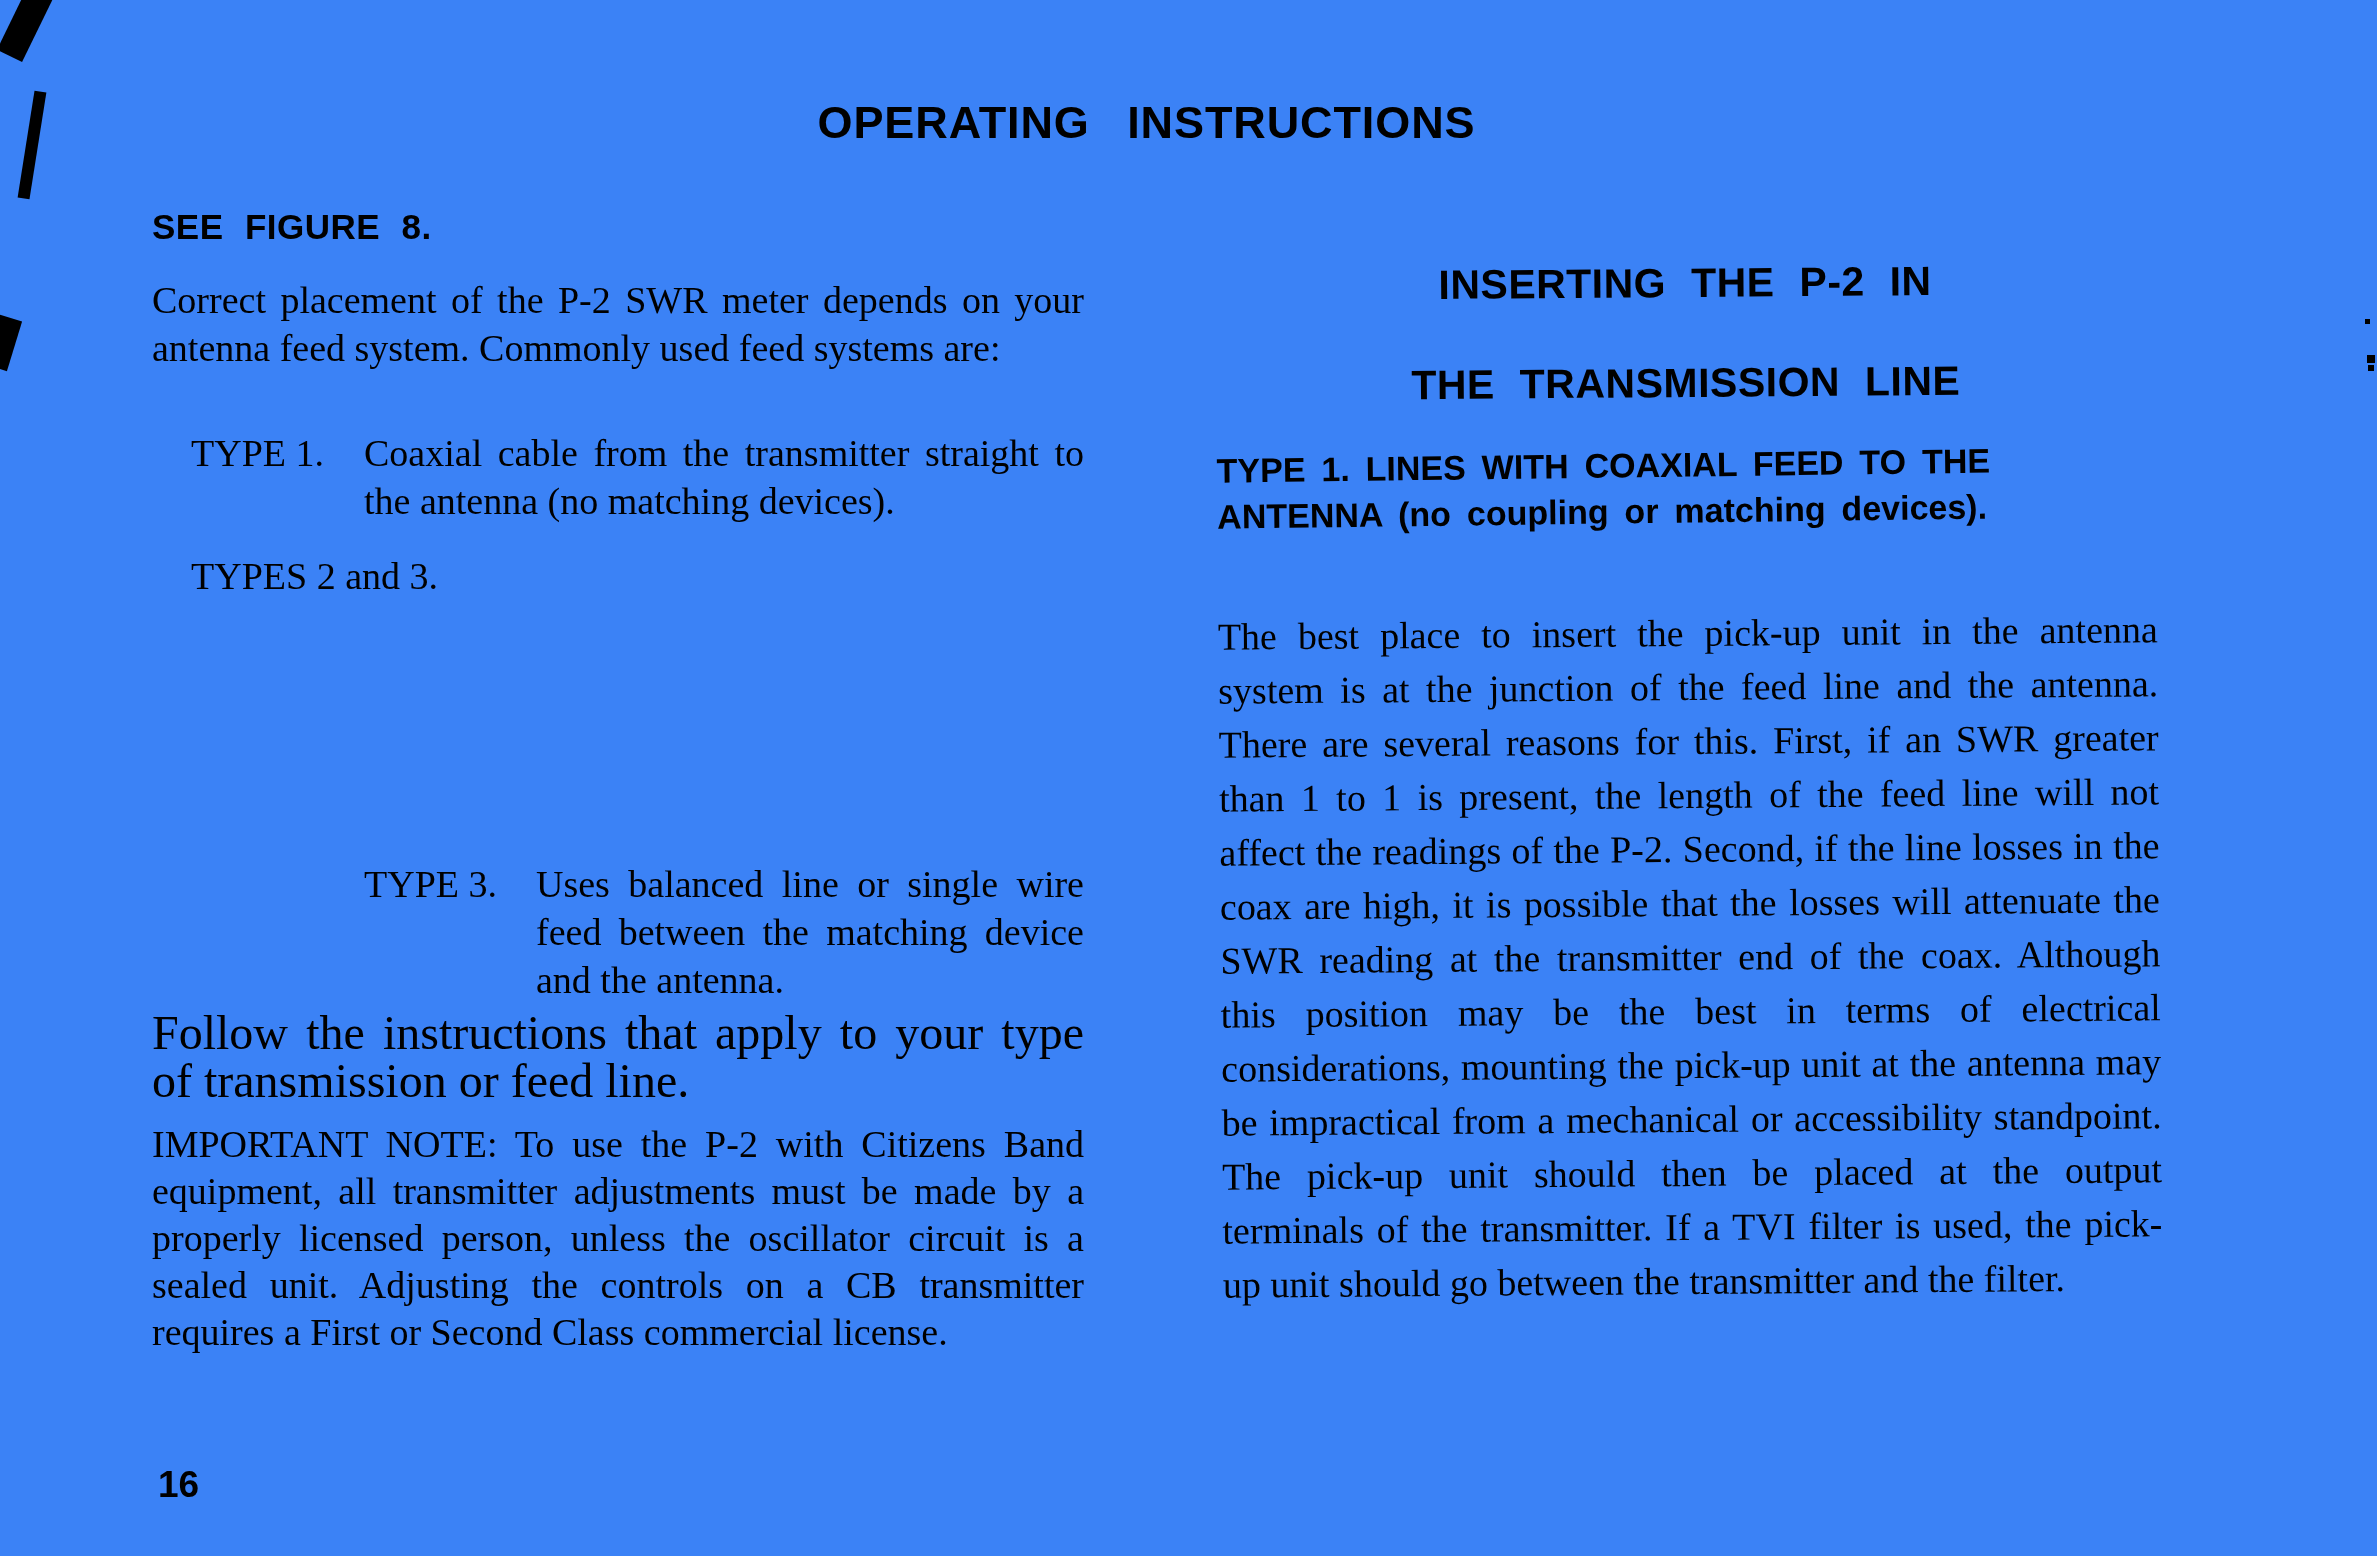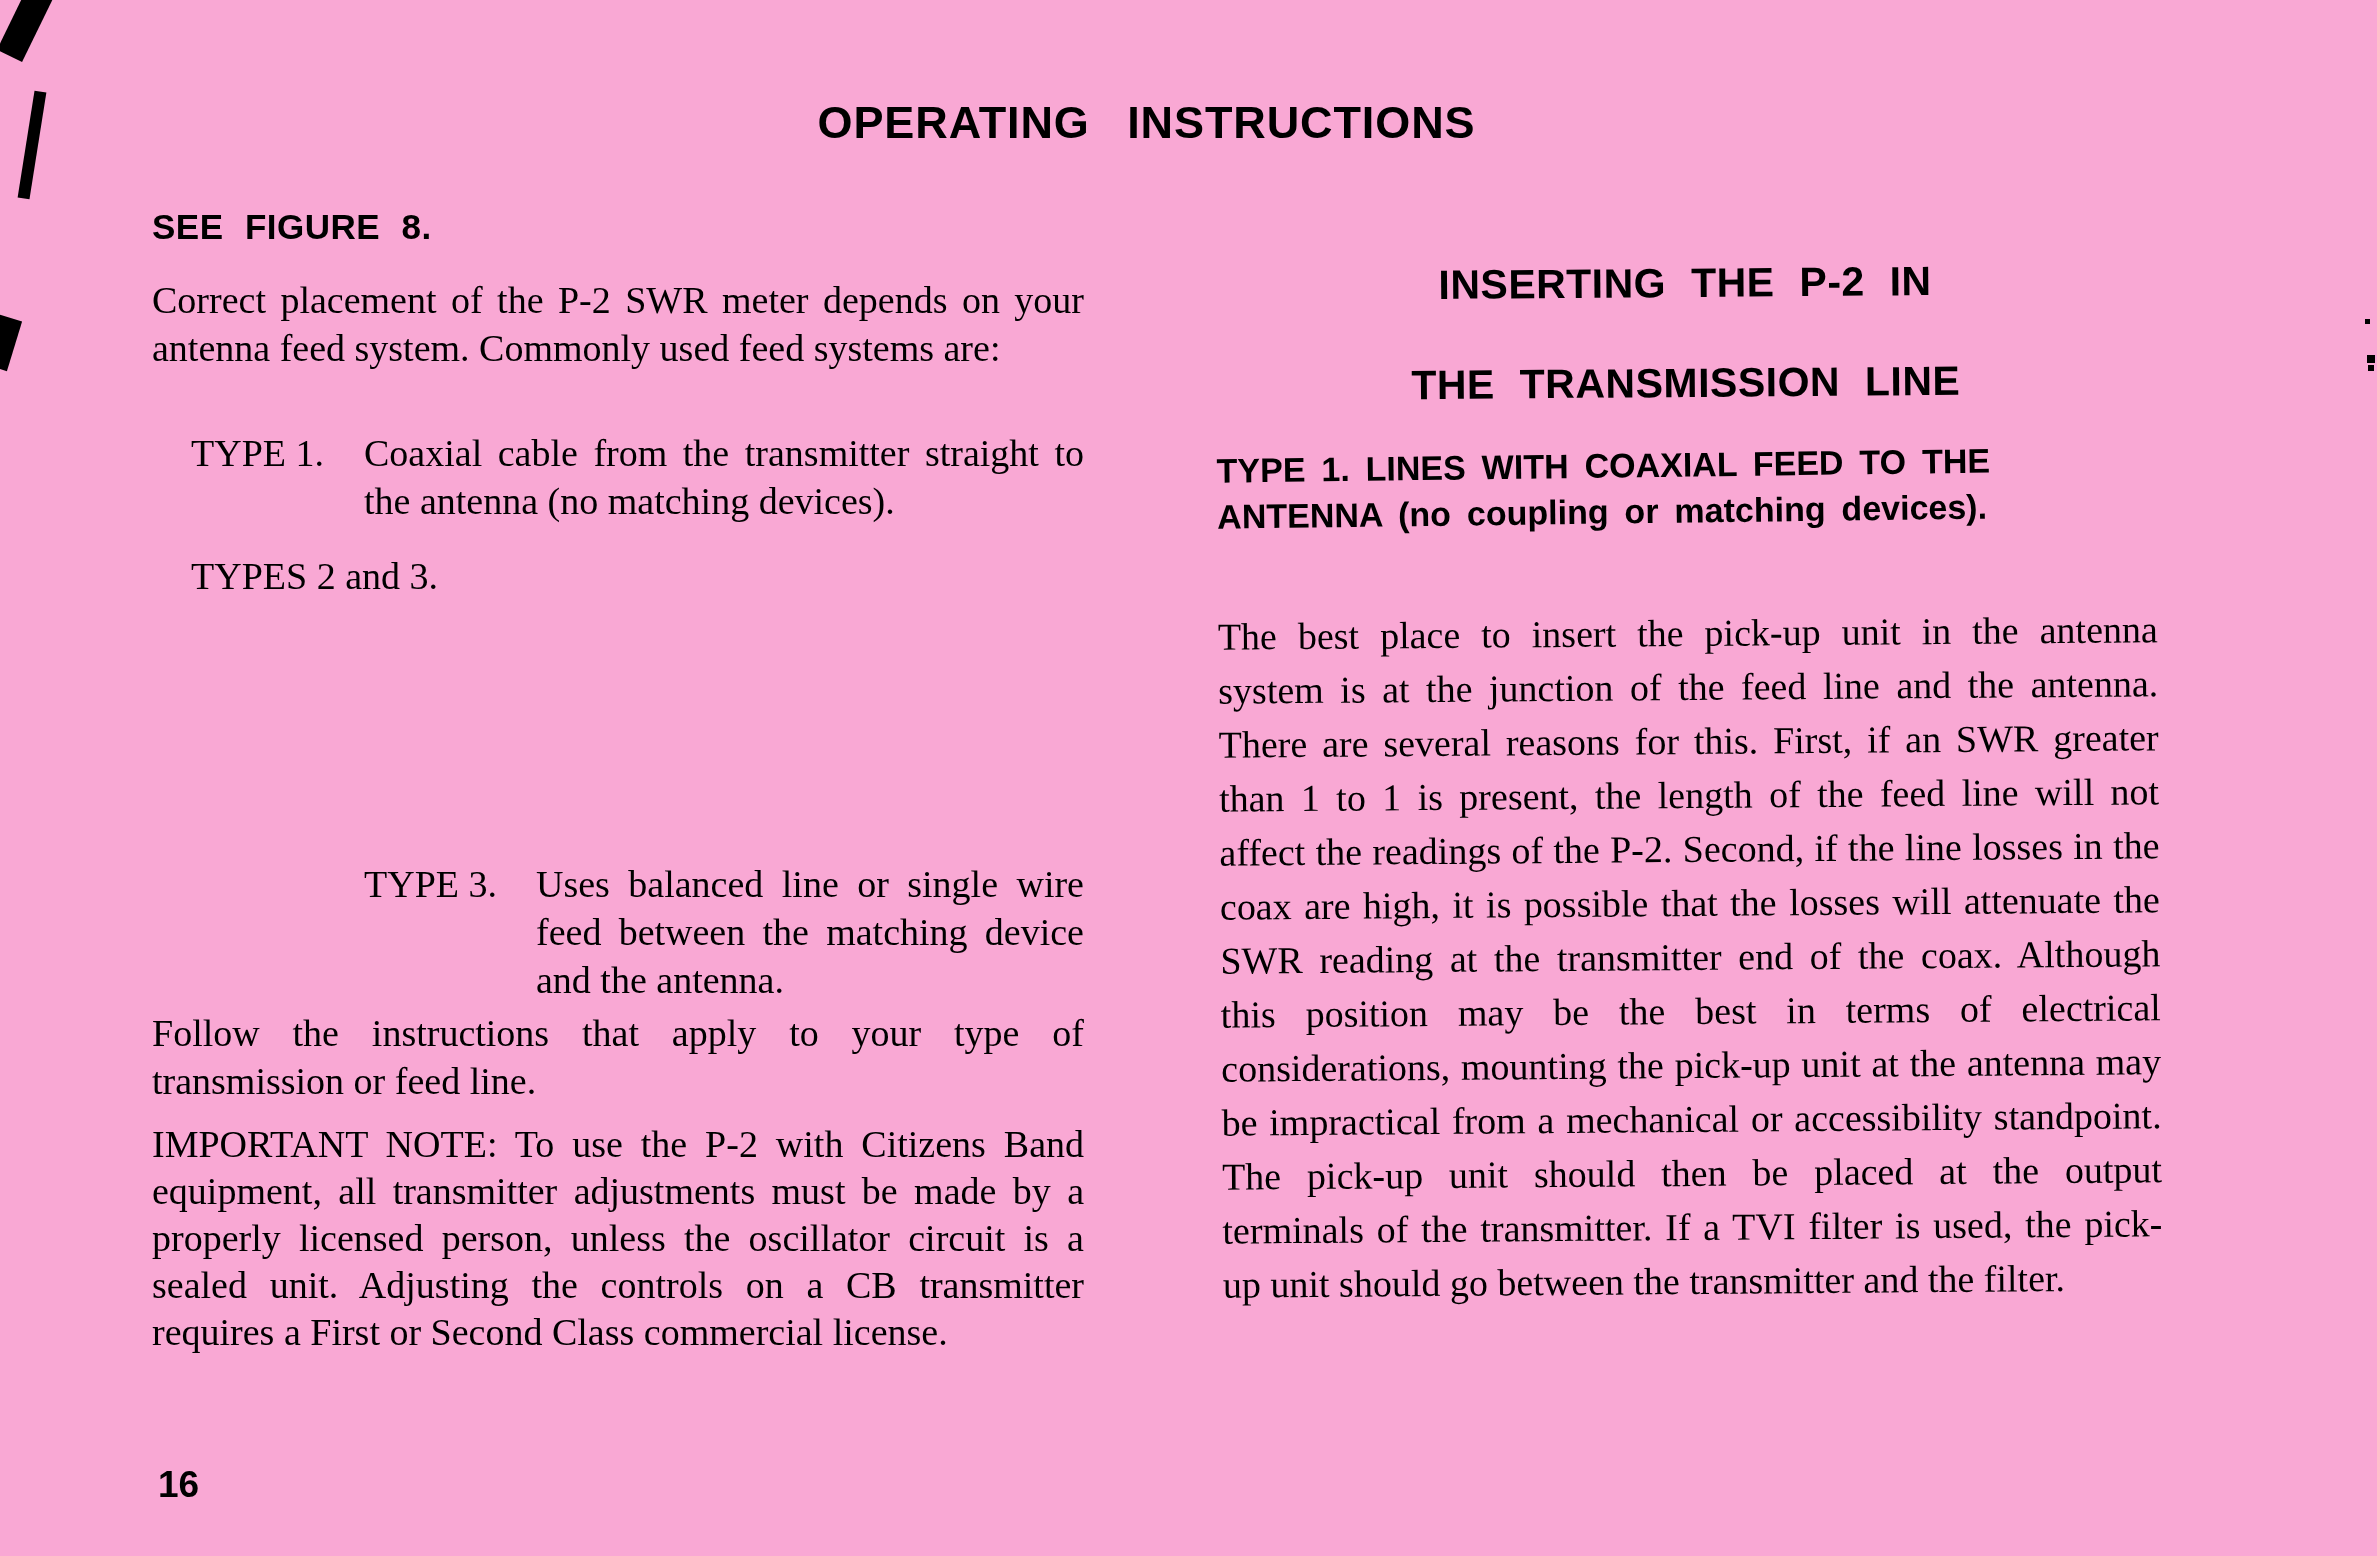--- a/index.html
+++ b/index.html
@@ -1,21 +1,21 @@
 <!DOCTYPE html>
 <html style="font-size:15px"><head>
 <meta charset="utf-8">
 <style>
   * { margin:0; padding:0; box-sizing:border-box; }
   html,body { background:#ffffff; }
   body {
     width:2377px; height:1557px; position:relative; overflow:hidden;
     font-family:"Liberation Serif", serif; color:#000;
   }
-  .page { position:absolute; inset:0; background:#f9a8d4; }
+  .page { position:absolute; inset:0; background:#3b82f6; }
 
   
   .scan-mark { position:absolute; background:#000; }
   .mark-a { left:13px;  top:-20.5px; width:28px; height:80px; transform:rotate(26deg); }
   .mark-b { left:26px;  top:91px;  width:12px; height:108px; transform:rotate(9deg); }
   .mark-c { left:-8.4px;  top:317px; width:23px; height:52px; transform:rotate(17deg); }
   .mark-d { left:2365px; top:319px; width:4.7px;  height:4.7px; }
   .mark-e { left:2367px; top:355px; width:7.5px;  height:7.5px; }
   .mark-f { left:2368px; top:365px; width:5.6px;  height:5.6px; }
 
@@ -39,21 +39,21 @@
   }
   .feed-block { position:absolute; left:0; width:932px; font-size:38px; line-height:48px; }
   .feed-block .fb-label { position:absolute; top:0; left:39px; white-space:nowrap; }
   .feed-block .fb-desc  { margin-left:212px; text-align:justify; }
   .feed-block.deep .fb-label { left:212px; }
   .feed-block.deep .fb-desc  { margin-left:384px; }
   .feed-block.wide-label .fb-desc { text-indent:119px; }
   .f1 { top:429px; } .f2 { top:552px; } .f3 { top:697px; } .f4 { top:860px; }
   .lc-follow {
     position:absolute; top:1009px; left:0; width:932px;
-    font-size:38px; line-height:48px; text-align:justify;
+    font-size:48px; line-height:48px; text-align:justify;
   }
   .lc-note {
     position:absolute; top:1121px; left:0; width:932px;
     font-size:38px; line-height:47px; text-align:justify;
   }
   .page-number {
     position:absolute; left:158px; top:1464px;
     font-family:"Liberation Sans", sans-serif; font-weight:bold; font-size:37px;
   }
 

